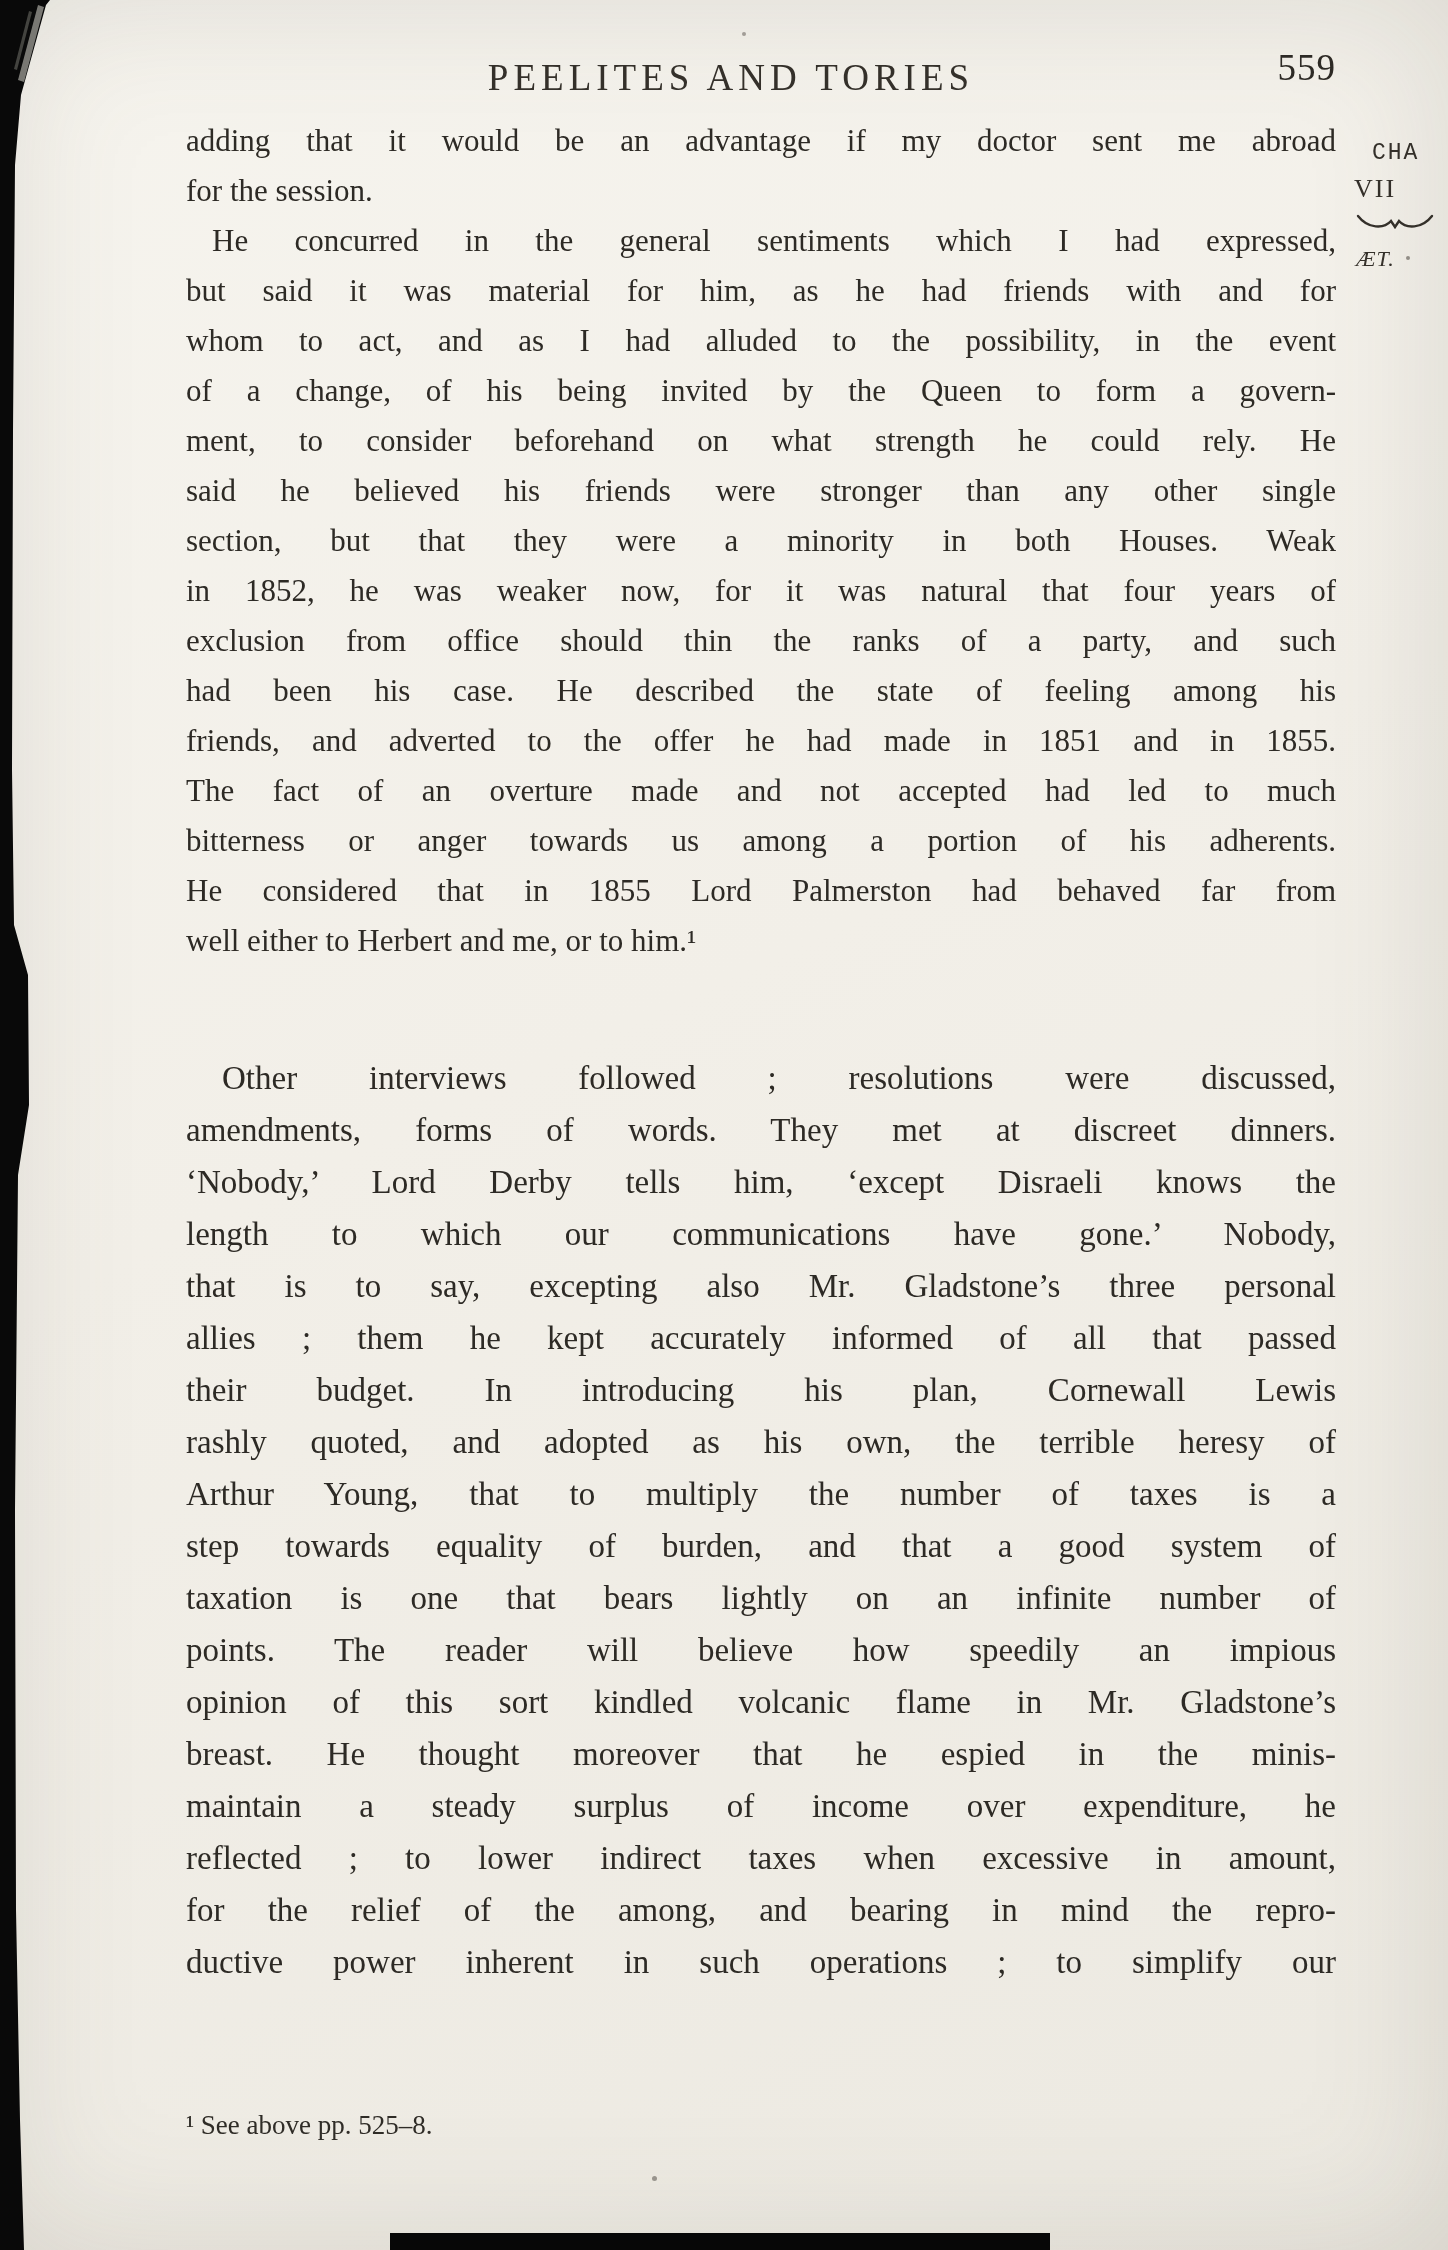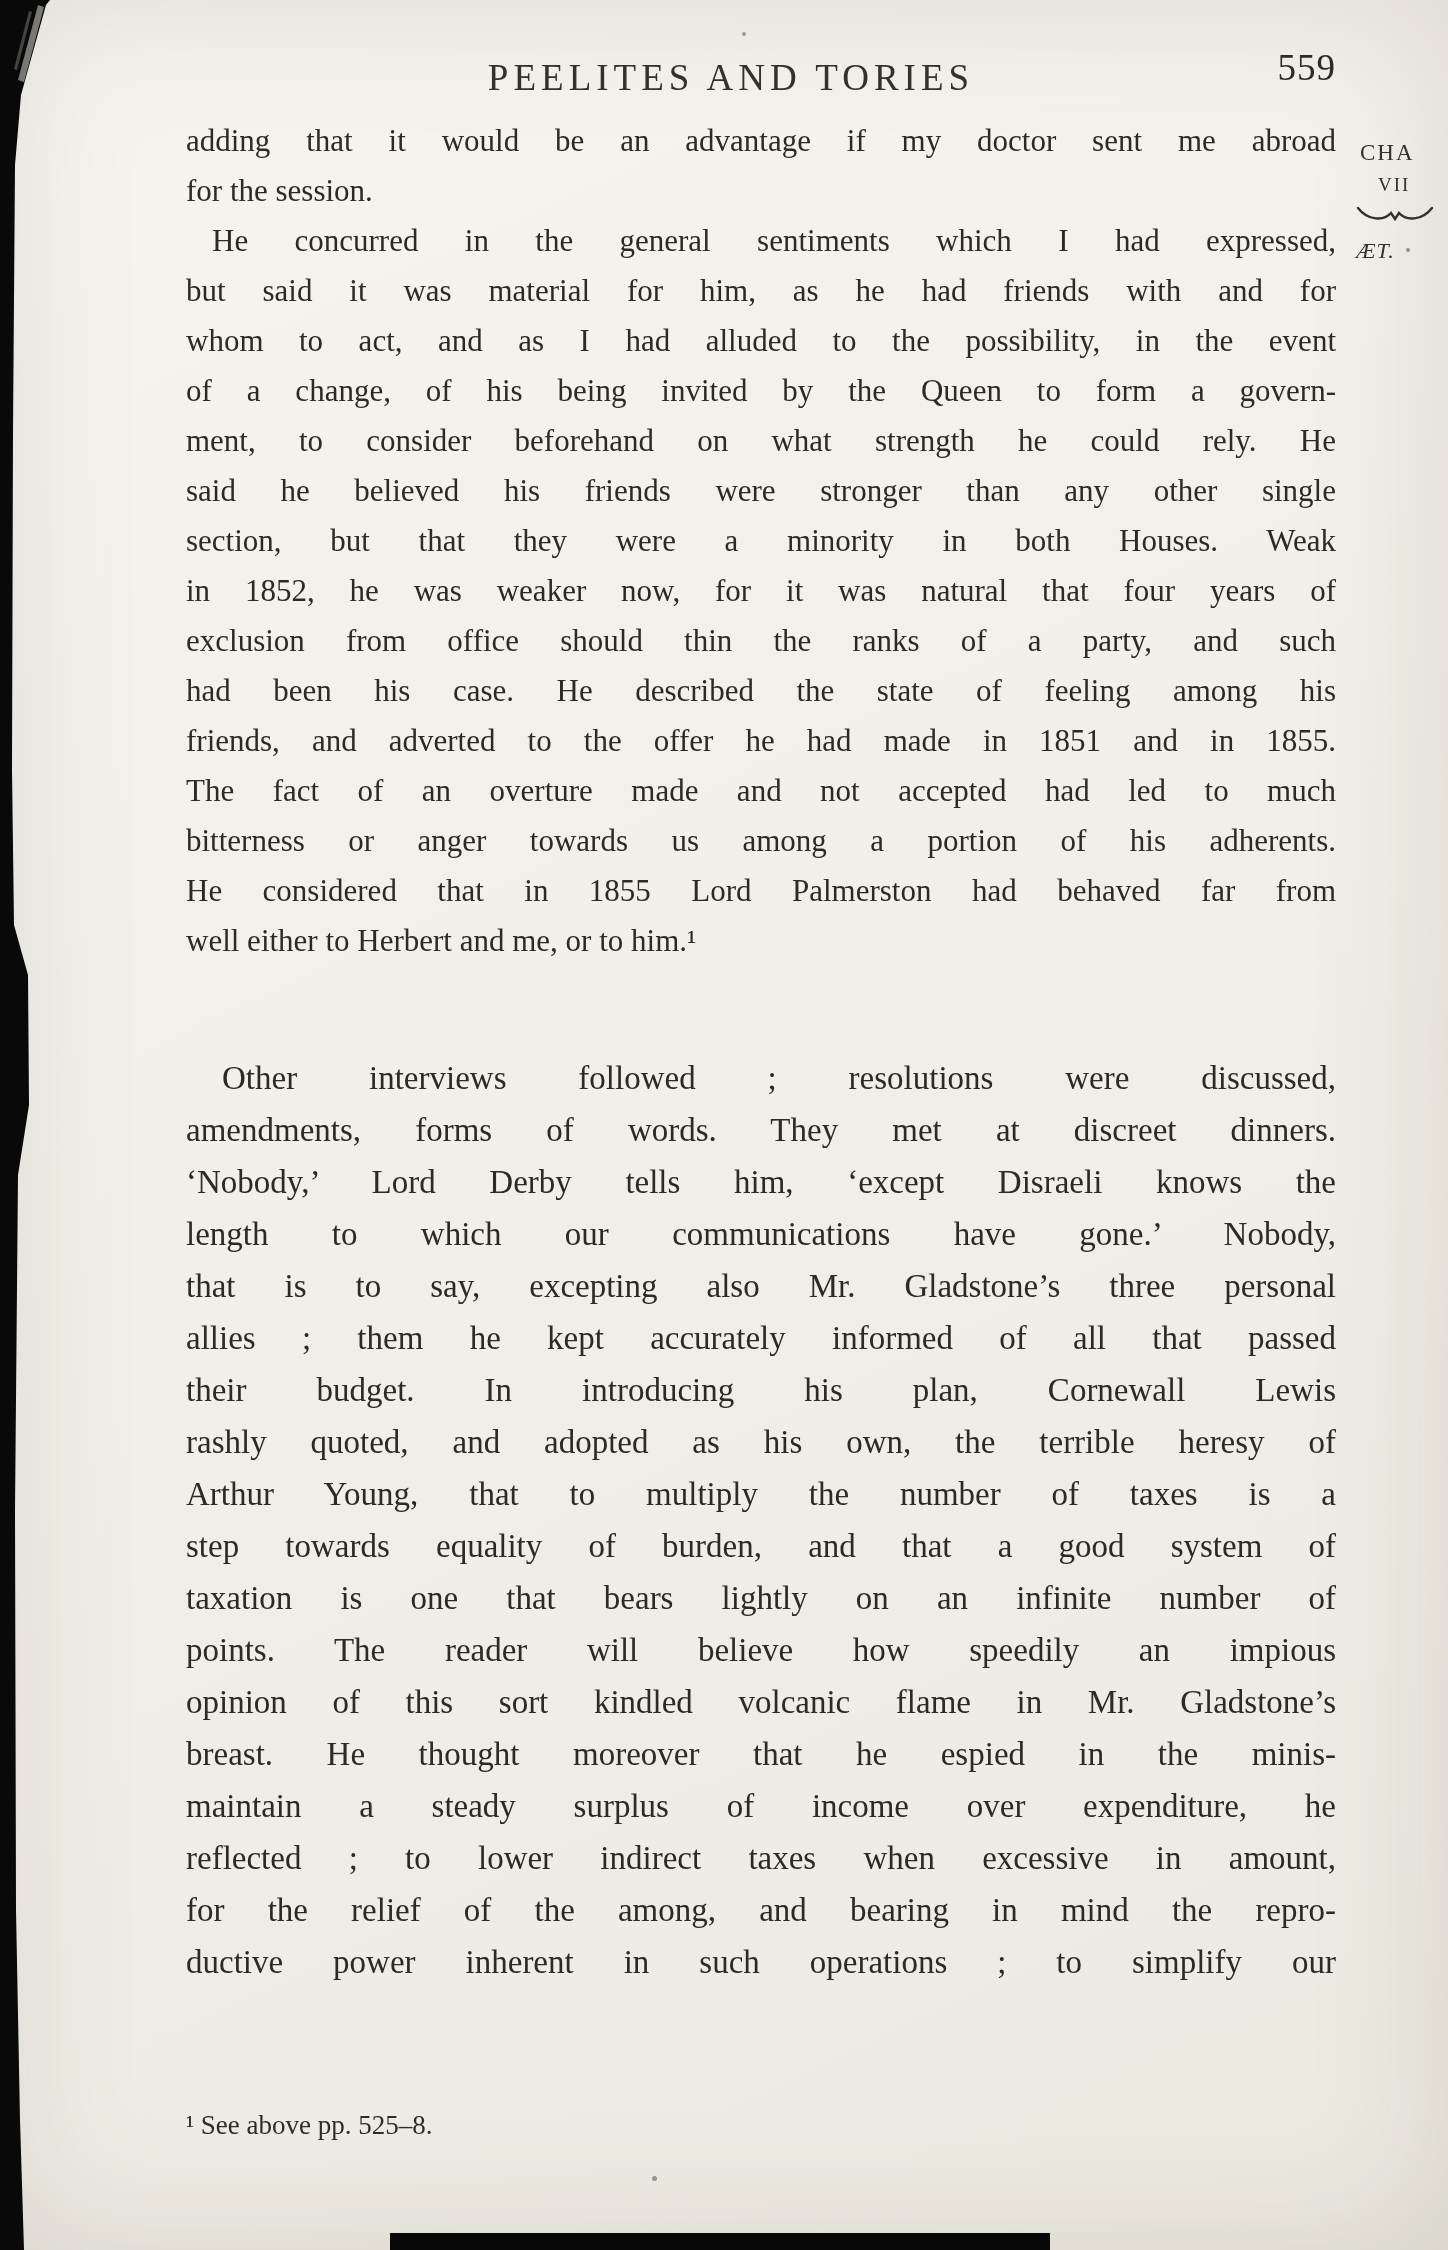--- a/index.html
+++ b/index.html
@@ -22,22 +22,22 @@
   
   .header { position:absolute; left:186px; top:50px; width:1150px; height:48px; }
   .running-title {
     position:absolute; left:0; right:60px; text-align:center;
     font-size:37px; letter-spacing:5px; color:#34302a; top:6px;
   }
   .page-number { position:absolute; right:0; top:-4px; font-size:37px; letter-spacing:1px; }
 
   
   .margin-notes { position:absolute; left:1354px; top:140px; width:94px; color:#34302a; }
-  .mn-chap1 { font-size:23px; letter-spacing:2px; margin-left:6px; }
-  .mn-chap2 { font-size:19px; letter-spacing:2px; margin-left:24px; margin-top:8px; }
+  .mn-chap1 { font-size:23px; letter-spacing:2px; margin-left:18px;font-family:Liberation Mono, monospace; }
+  .mn-chap2 { font-size:26px; letter-spacing:2px; margin-top:8px; }
   .mn-brace { display:block; margin-top:10px; margin-left:2px; }
   .mn-aet { font-size:22px; letter-spacing:1px; margin-top:12px; margin-left:2px; font-style:italic; }
 
   
   .text-block { position:absolute; left:186px; top:116px; width:1150px; }
   .line {
     text-align:justify; text-align-last:justify;
     overflow:hidden; white-space:normal;
   }
   .quote-line { font-size:31px; line-height:50px; height:50px; }

